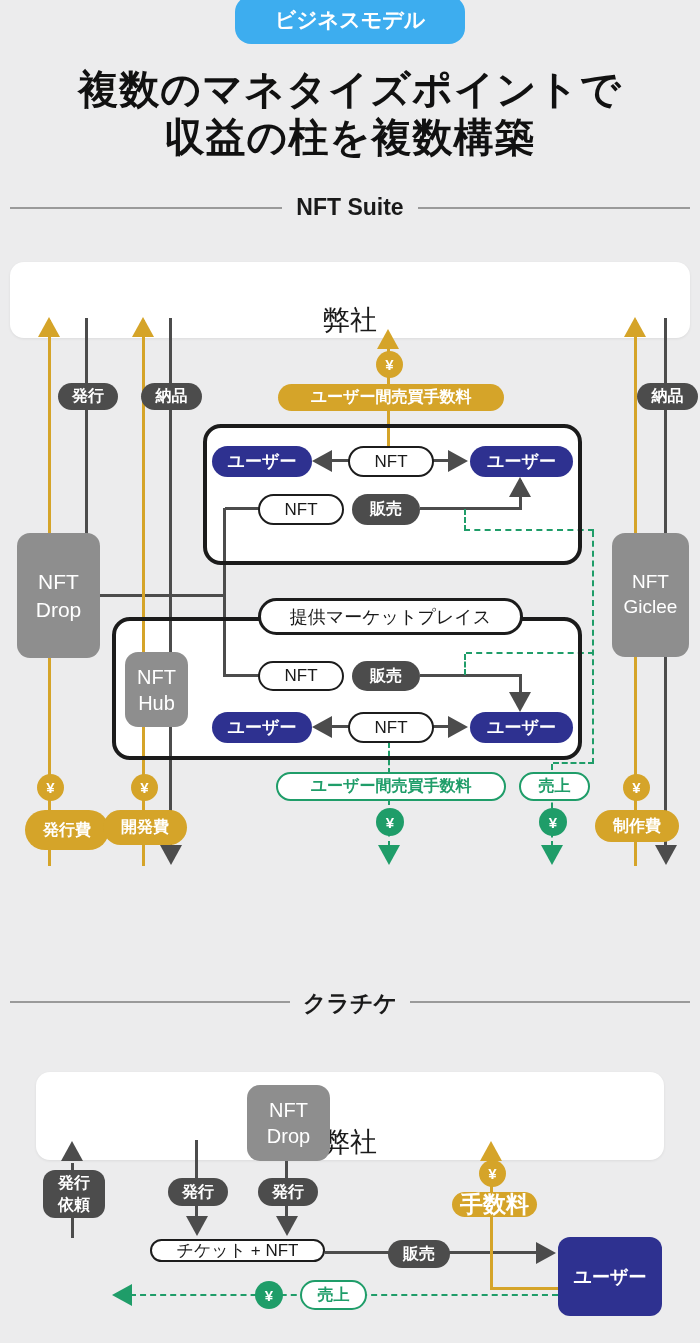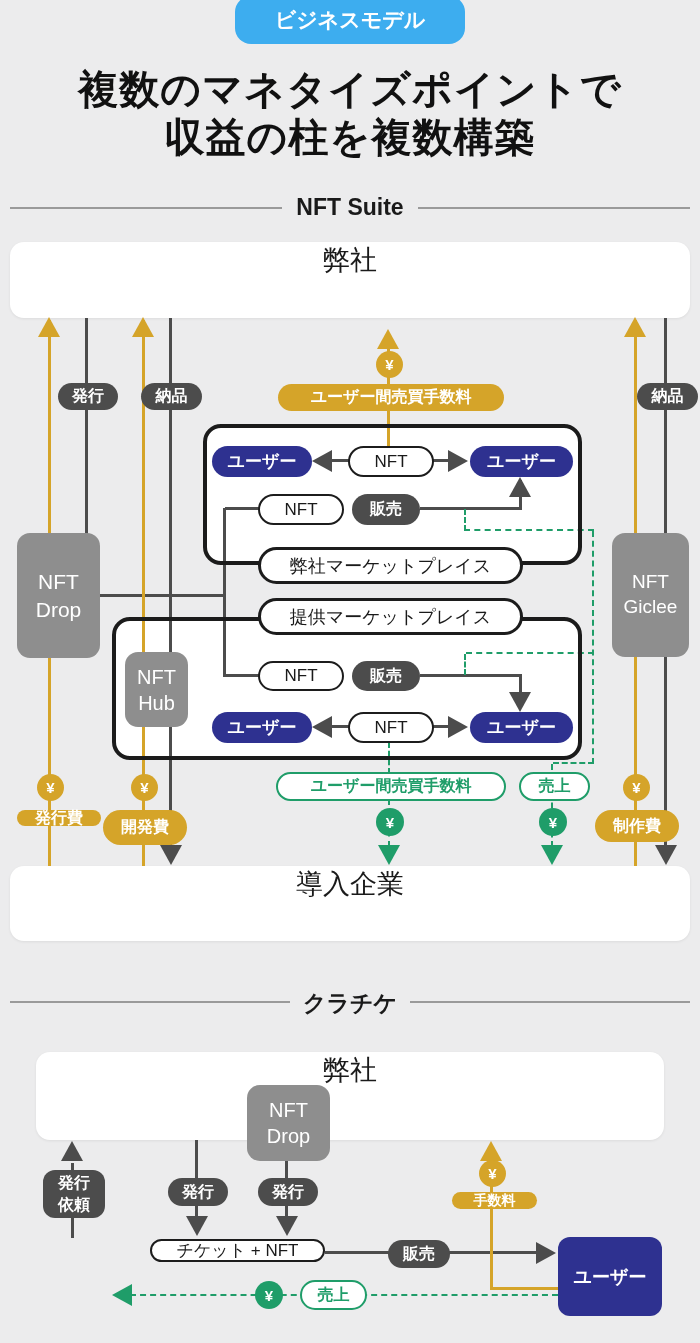--- a/index.html
+++ b/index.html
@@ -10,22 +10,22 @@
   body{background:#fff;font-family:"Liberation Sans",sans-serif;}
   .canvas{position:relative;width:700px;height:1343px;background:var(--bg);overflow:hidden;}
   
   .hbadge{position:absolute;background:var(--blue);color:#fff;border-radius:16px;
     display:flex;align-items:center;justify-content:center;font-weight:bold;font-size:21px;}
   .title{position:absolute;width:100%;text-align:center;color:#111;
     font-weight:900;font-size:40px;letter-spacing:1px;white-space:nowrap;}
   .sect{position:absolute;width:100%;text-align:center;color:#1a1a1a;font-weight:bold;font-size:23px;}
   .sline{position:absolute;height:2px;background:#9a9a9a;}
   
-  .wbox{position:absolute;background:#fff;border-radius:14px;display:flex;align-items:flex-start;
-    justify-content:center;color:#1a1a1a;box-shadow:0 1px 3px rgba(0,0,0,.07);}
+  .wbox{position:absolute;background:#fff;border-radius:14px;display:flex;align-items:flex-end;
+    justify-content:center;color:#1a1a1a;box-shadow:0 1px 3px rgba(0,0,0,.07);margin-top:20px;}
   .boxfill{position:absolute;background:#fff;border-radius:18px;}
   .boxline{position:absolute;border:4px solid #1b1b1b;border-radius:18px;background:transparent;}
   .graybox{position:absolute;background:var(--gray);border-radius:13px;color:#fff;
     display:flex;flex-direction:column;align-items:center;justify-content:center;
     font-size:20px;line-height:1.3;font-weight:normal;}
   .navybox{position:absolute;background:var(--navy);border-radius:12px;color:#fff;
     display:flex;align-items:center;justify-content:center;font-weight:bold;}
   
   .pill{position:absolute;border-radius:999px;display:flex;align-items:center;
     justify-content:center;font-weight:bold;white-space:nowrap;}
@@ -69,23 +69,20 @@
   <div class="title" style="top:62px">複数のマネタイズポイントで</div>
   <div class="title" style="top:110px">収益の柱を複数構築</div>
 
   <div class="sect" style="top:194px">NFT Suite</div>
   <div class="sline" style="left:10px;top:207px;width:272px"></div>
   <div class="sline" style="left:418px;top:207px;width:272px"></div>
 
   <div class="wbox" style="left:10px;top:242px;width:680px;height:76px;font-size:27px">
       <span>弊社</span>
     </div>
-  <div class="wbox" style="left:10px;top:866px;width:680px;height:75px;font-size:27px">
-      <span>導入企業</span>
-    </div>
 
   <div class="boxfill" style="left:203px;top:424px;width:379px;height:141px"></div>
   <div class="boxfill" style="left:112px;top:617px;width:470px;height:143px"></div>
 
   <div class="lv ld" style="left:85px;top:318px;height:279px"></div>
   <div class="lh ld" style="left:87px;top:594px;width:139px"></div>
   <div class="lv ld" style="left:223px;top:508px;height:169px"></div>
   <div class="lh ld" style="left:225px;top:507px;width:37px"></div>
   <div class="lh ld" style="left:225px;top:674px;width:37px"></div>
   <div class="lv ld" style="left:169px;top:318px;height:528px"></div>
@@ -137,21 +134,20 @@
   <div class="pill pd" style="left:141px;top:383px;width:61px;height:27px">納品</div>
   <div class="pill pd" style="left:637px;top:383px;width:61px;height:27px">納品</div>
   <div class="yen yy" style="left:376px;top:351px;width:27px;height:27px">¥</div>
   <div class="pill py" style="left:278px;top:384px;width:226px;height:27px">ユーザー間売買手数料</div>
 
   <div class="pill pn" style="left:212px;top:446px;width:100px;height:31px">ユーザー</div>
   <div class="oval" style="left:348px;top:446px;width:86px;height:31px">NFT</div>
   <div class="pill pn" style="left:470px;top:446px;width:103px;height:31px">ユーザー</div>
   <div class="oval" style="left:258px;top:494px;width:86px;height:31px">NFT</div>
   <div class="pill pd" style="left:352px;top:494px;width:68px;height:31px">販売</div>
-  <div class="oval bigoval" style="left:258px;top:547px;width:265px;height:37px">弊社マーケットプレイス</div>
 
   <div class="oval bigoval" style="left:258px;top:598px;width:265px;height:37px">提供マーケットプレイス</div>
   <div class="graybox" style="left:125px;top:652px;width:63px;height:75px">
     <span>NFT</span>
     <span>Hub</span>
   </div>
   <div class="oval" style="left:258px;top:661px;width:86px;height:30px">NFT</div>
   <div class="pill pd" style="left:352px;top:661px;width:68px;height:30px">販売</div>
   <div class="pill pn" style="left:212px;top:712px;width:100px;height:31px">ユーザー</div>
   <div class="oval" style="left:348px;top:712px;width:86px;height:31px">NFT</div>
@@ -162,21 +158,21 @@
     <span>Drop</span>
   </div>
   <div class="graybox" style="left:612px;top:533px;width:77px;height:124px;font-size:19px">
     <span>NFT</span>
     <span>Giclee</span>
   </div>
 
   <div class="yen yy" style="left:37px;top:774px;width:27px;height:27px">¥</div>
   <div class="yen yy" style="left:131px;top:774px;width:27px;height:27px">¥</div>
   <div class="yen yy" style="left:623px;top:774px;width:27px;height:27px">¥</div>
-  <div class="pill py" style="left:17px;top:810px;width:84px;height:16px">発行費</div>
+  <div class="pill py" style="left:25px;top:810px;width:84px;height:40px">発行費</div>
   <div class="pill py" style="left:103px;top:810px;width:84px;height:35px">開発費</div>
   <div class="pill py" style="left:595px;top:810px;width:84px;height:32px">制作費</div>
   <div class="pill pg" style="left:276px;top:772px;width:230px;height:29px">ユーザー間売買手数料</div>
   <div class="pill pg" style="left:519px;top:772px;width:71px;height:29px">売上</div>
   <div class="yen yg" style="left:376px;top:808px;width:28px;height:28px">¥</div>
   <div class="yen yg" style="left:539px;top:808px;width:28px;height:28px">¥</div>
 
   <div class="sect" style="top:988px">クラチケ</div>
   <div class="sline" style="left:10px;top:1001px;width:280px"></div>
   <div class="sline" style="left:410px;top:1001px;width:280px"></div>
@@ -206,21 +202,21 @@
     <span>Drop</span>
   </div>
 
   <div class="pill pd" style="left:43px;top:1170px;width:62px;height:48px;border-radius:12px;flex-direction:column;line-height:1.35">
     <span>発行</span>
     <span>依頼</span>
   </div>
   <div class="pill pd" style="left:168px;top:1178px;width:60px;height:28px">発行</div>
   <div class="pill pd" style="left:258px;top:1178px;width:60px;height:28px">発行</div>
   <div class="yen yy" style="left:479px;top:1160px;width:27px;height:27px">¥</div>
-  <div class="pill py" style="left:452px;top:1192px;width:85px;height:17px;font-size:14px">手数料</div>
+  <div class="pill py" style="left:452px;top:1192px;width:85px;height:25px;font-size:23px">手数料</div>
 
   <div class="oval" style="left:150px;top:1239px;width:175px;height:23px">チケット + NFT</div>
   <div class="pill pd" style="left:388px;top:1240px;width:62px;height:28px">販売</div>
   <div class="navybox" style="left:558px;top:1237px;width:104px;height:79px;font-size:18px">
       <span>ユーザー</span>
     </div>
   <div class="yen yg" style="left:255px;top:1281px;width:28px;height:28px">¥</div>
   <div class="pill pg" style="left:300px;top:1280px;width:67px;height:30px">売上</div>
 
 </div>

